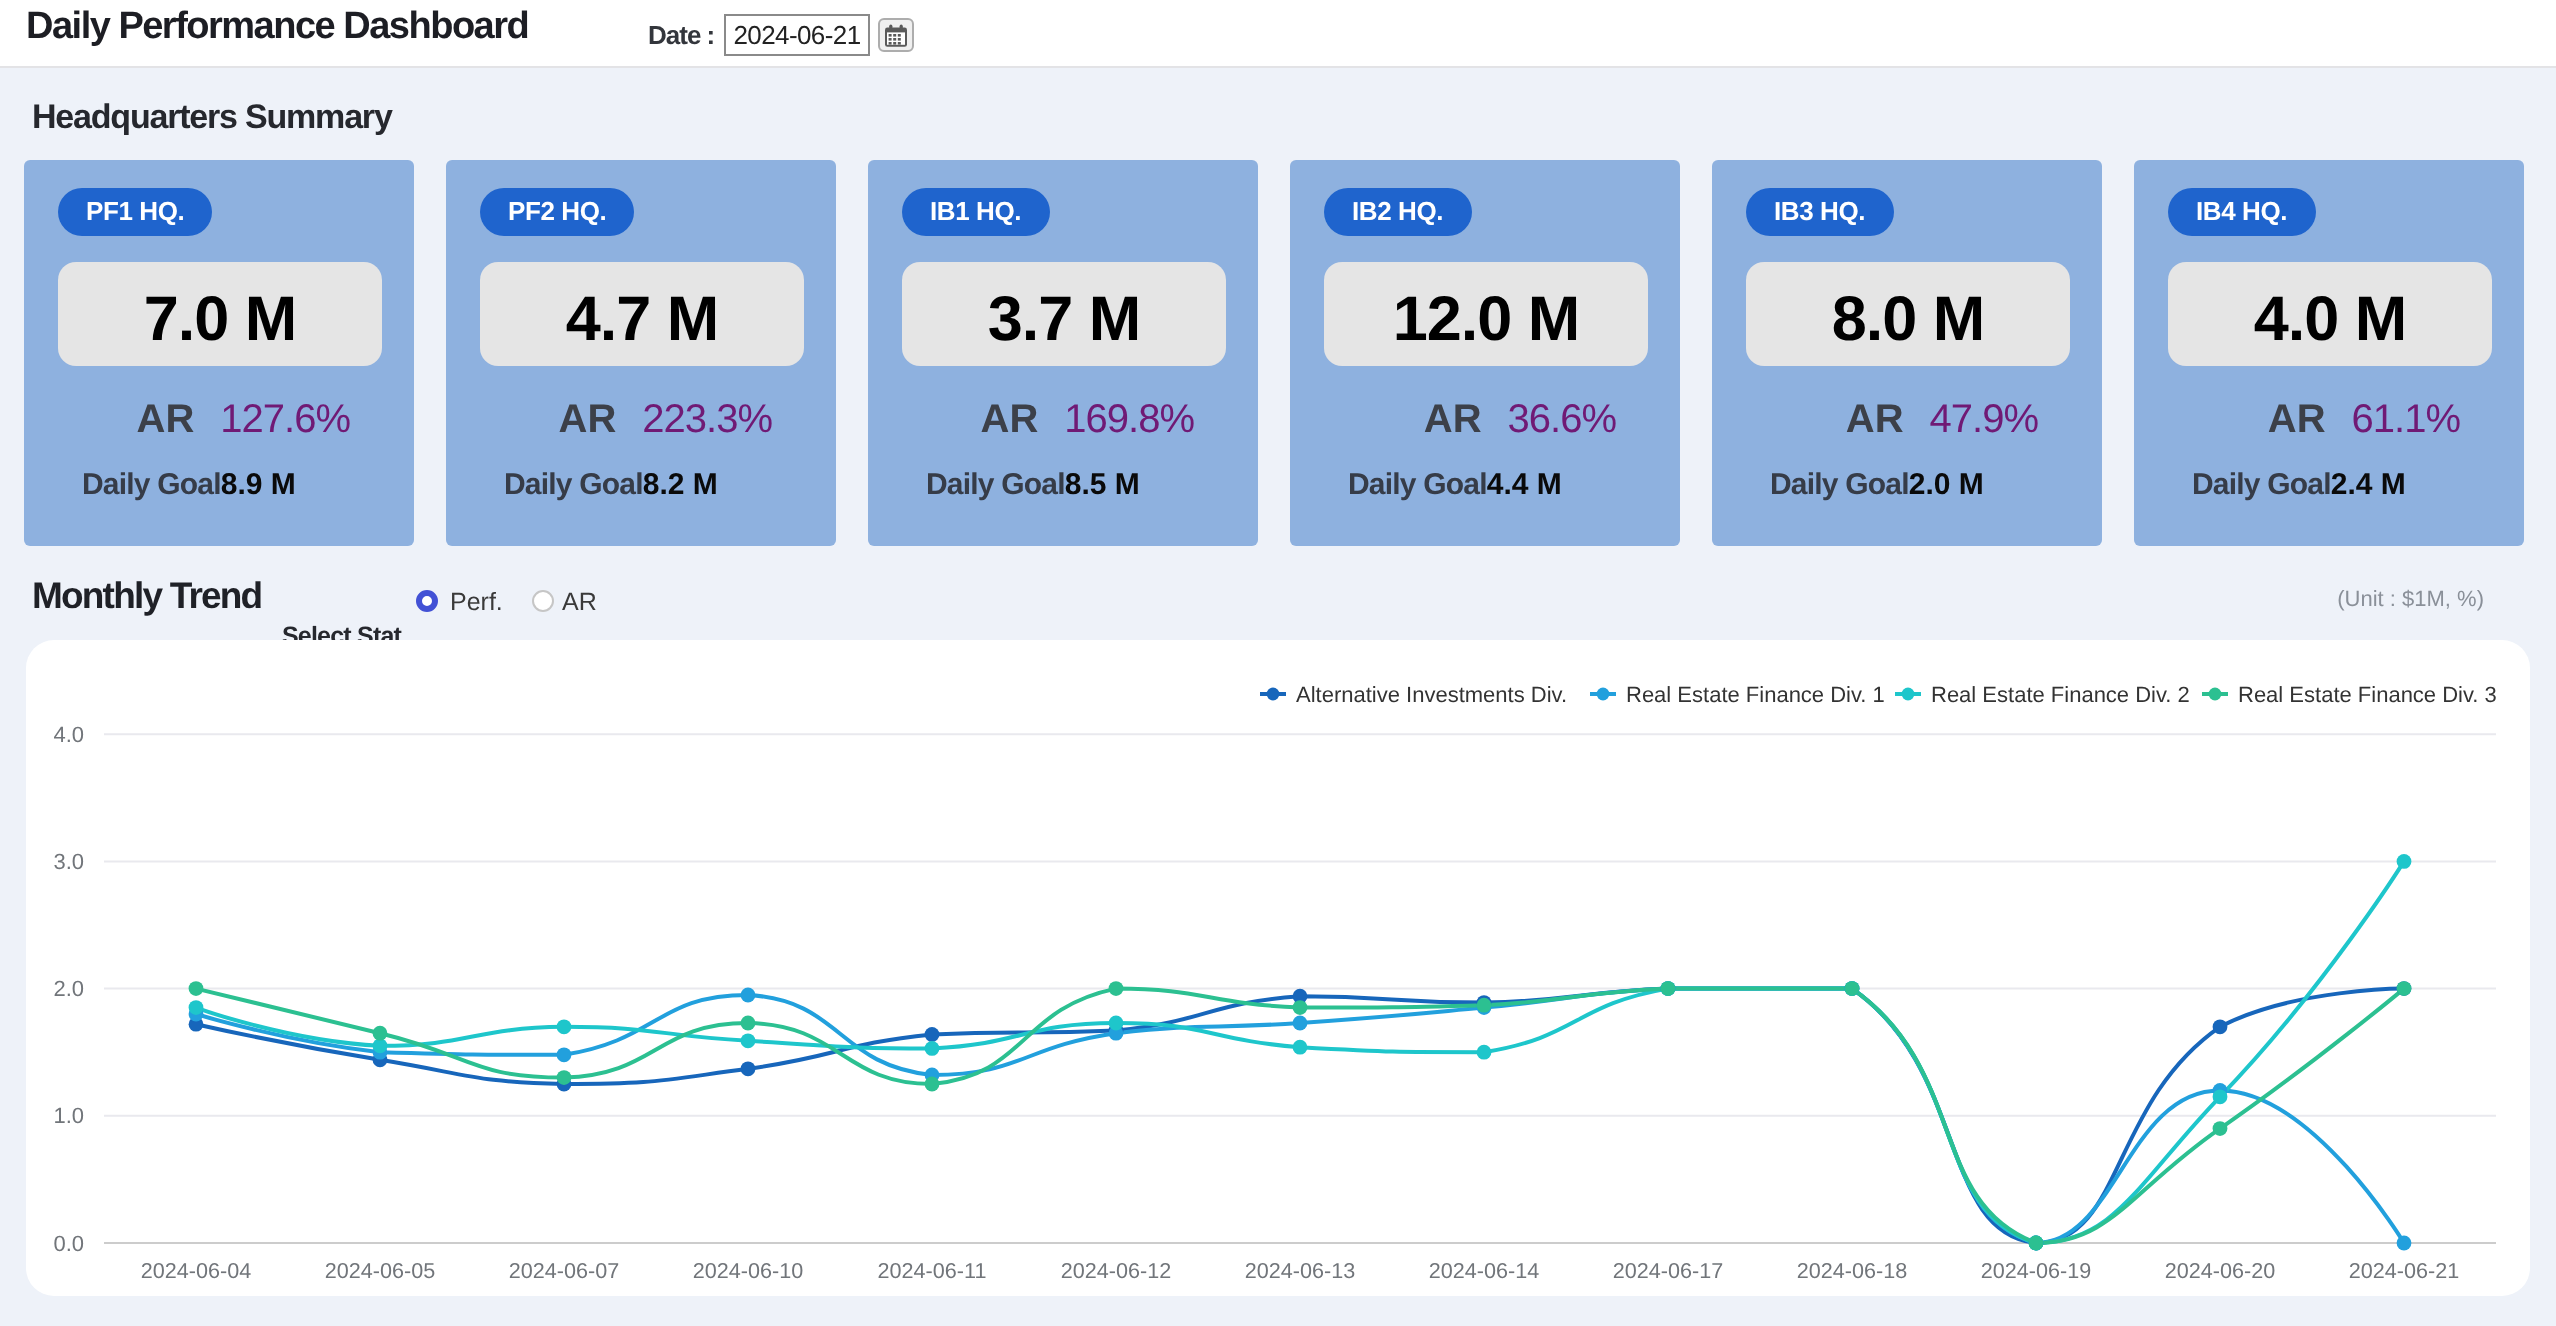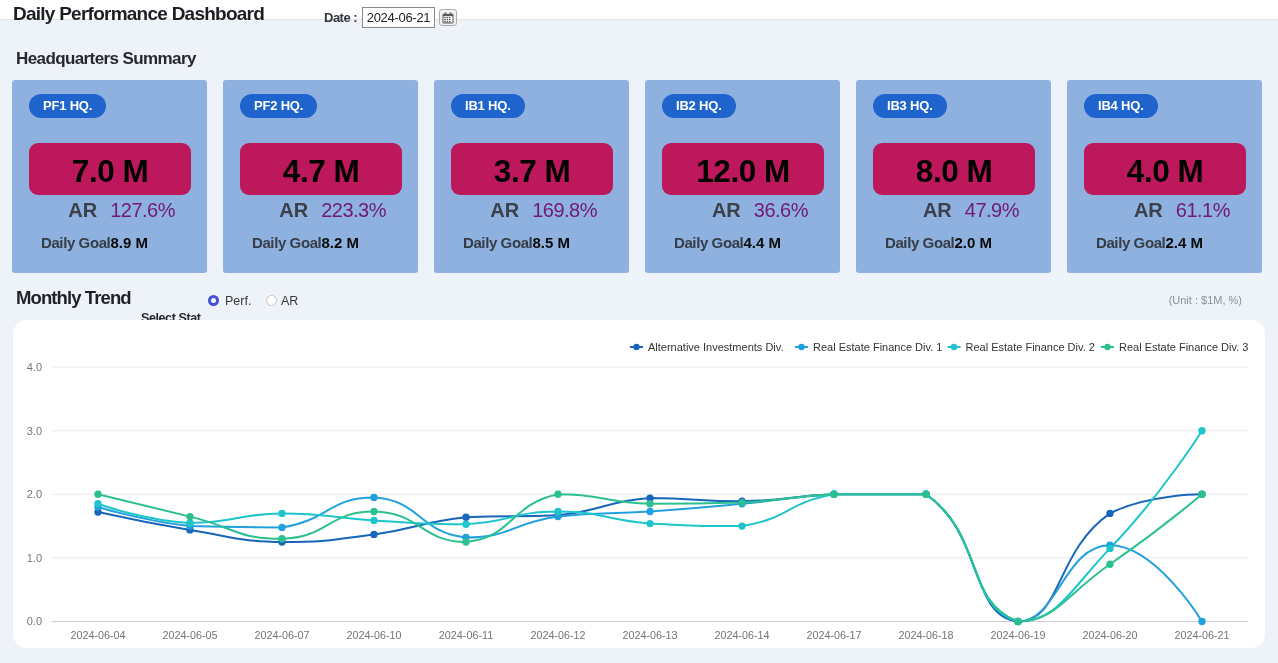--- a/index.html
+++ b/index.html
@@ -1,25 +1,25 @@
 <!DOCTYPE html>
 <html><head><meta charset="utf-8">
 <style>
 * { margin:0; padding:0; box-sizing:border-box; }
 html,body { width:1278px; height:663px; background:#eef2f9; font-family:"Liberation Sans",sans-serif; overflow:hidden; }
-#header { position:absolute; left:0; top:0; width:1278px; height:20px; background:#fff; border-bottom:1px solid #e3e3e6; }
+#header { position:absolute; left:0; top:0; width:1278px; height:34px; background:#fff; border-bottom:1px solid #e3e3e6; }
 #title { position:absolute; left:13px; top:3px; font-size:19px; font-weight:bold; color:#1d1e24; letter-spacing:-0.75px; }
 #datelab { position:absolute; left:324px; top:10px; font-size:13px; font-weight:bold; color:#33363c; letter-spacing:-0.5px; }
 #dateinput { position:absolute; left:362px; top:7px; width:73px; height:21px; background:#fff; border:1px solid #8a8a8a; font-size:13px; color:#222; text-align:center; line-height:19px; letter-spacing:-0.3px; }
 #calbtn { position:absolute; left:439px; top:9px; width:18px; height:17px; background:#f0f0f0; border:1px solid #adadad; border-radius:3px; text-align:center; }
 #hqtitle { position:absolute; left:16px; top:49px; font-size:17px; font-weight:bold; color:#26282e; letter-spacing:-0.6px; }
 #cards { position:absolute; left:12px; top:80px; width:1250px; height:193px; display:flex; justify-content:space-between; }
 .card { position:relative; width:195px; height:193px; background:#8eb1df; border-radius:3px; }
 .badge { position:absolute; left:17px; top:14px; height:24px; padding:0 14px; background:#1f64cd; border-radius:12px; color:#fff; font-size:13px; font-weight:bold; line-height:24px; letter-spacing:-0.2px; }
-.vbox { position:absolute; left:17px; top:51px; width:162px; height:52px; background:#be185d; border-radius:9px; text-align:center; font-size:31.5px; font-weight:bold; color:#000; line-height:56px; letter-spacing:-0.5px;margin-top:12px; }
+.vbox { position:absolute; left:17px; top:51px; width:162px; height:52px; background:#e5e5e5; border-radius:9px; text-align:center; font-size:31.5px; font-weight:bold; color:#000; line-height:56px; letter-spacing:-0.5px; }
 .arrow { position:absolute; right:32px; top:119px; display:flex; gap:13px; align-items:baseline; }
 .arl { font-size:20px; font-weight:bold; color:#3c4049; }
 .arv { font-size:20px; font-weight:normal; color:#701a75; letter-spacing:-0.5px; }
 .dgrow { position:absolute; left:29px; right:32px; top:154px; display:flex; justify-content:flex-start; align-items:baseline; }
 .dgl { font-size:15px; font-weight:bold; color:#363c48; letter-spacing:-0.4px; }
 .dgv { font-size:15px; font-weight:bold; color:#0a0a0a; }
 #trendrow { position:absolute; left:16px; top:288px; width:1250px; height:26px; }
 #mtitle { position:absolute; left:0; top:-1px; font-size:18.5px; font-weight:bold; color:#1f2127; letter-spacing:-0.9px; }
 #selstat { position:absolute; left:125px; top:5px; font-size:12.5px; font-weight:bold; color:#26282e; letter-spacing:-0.4px;margin-top:18px; }
 .radio-on { position:absolute; left:192px; top:7px; width:11px; height:11px; border-radius:50%; border:3.2px solid #4251d5; background:#fff; }

